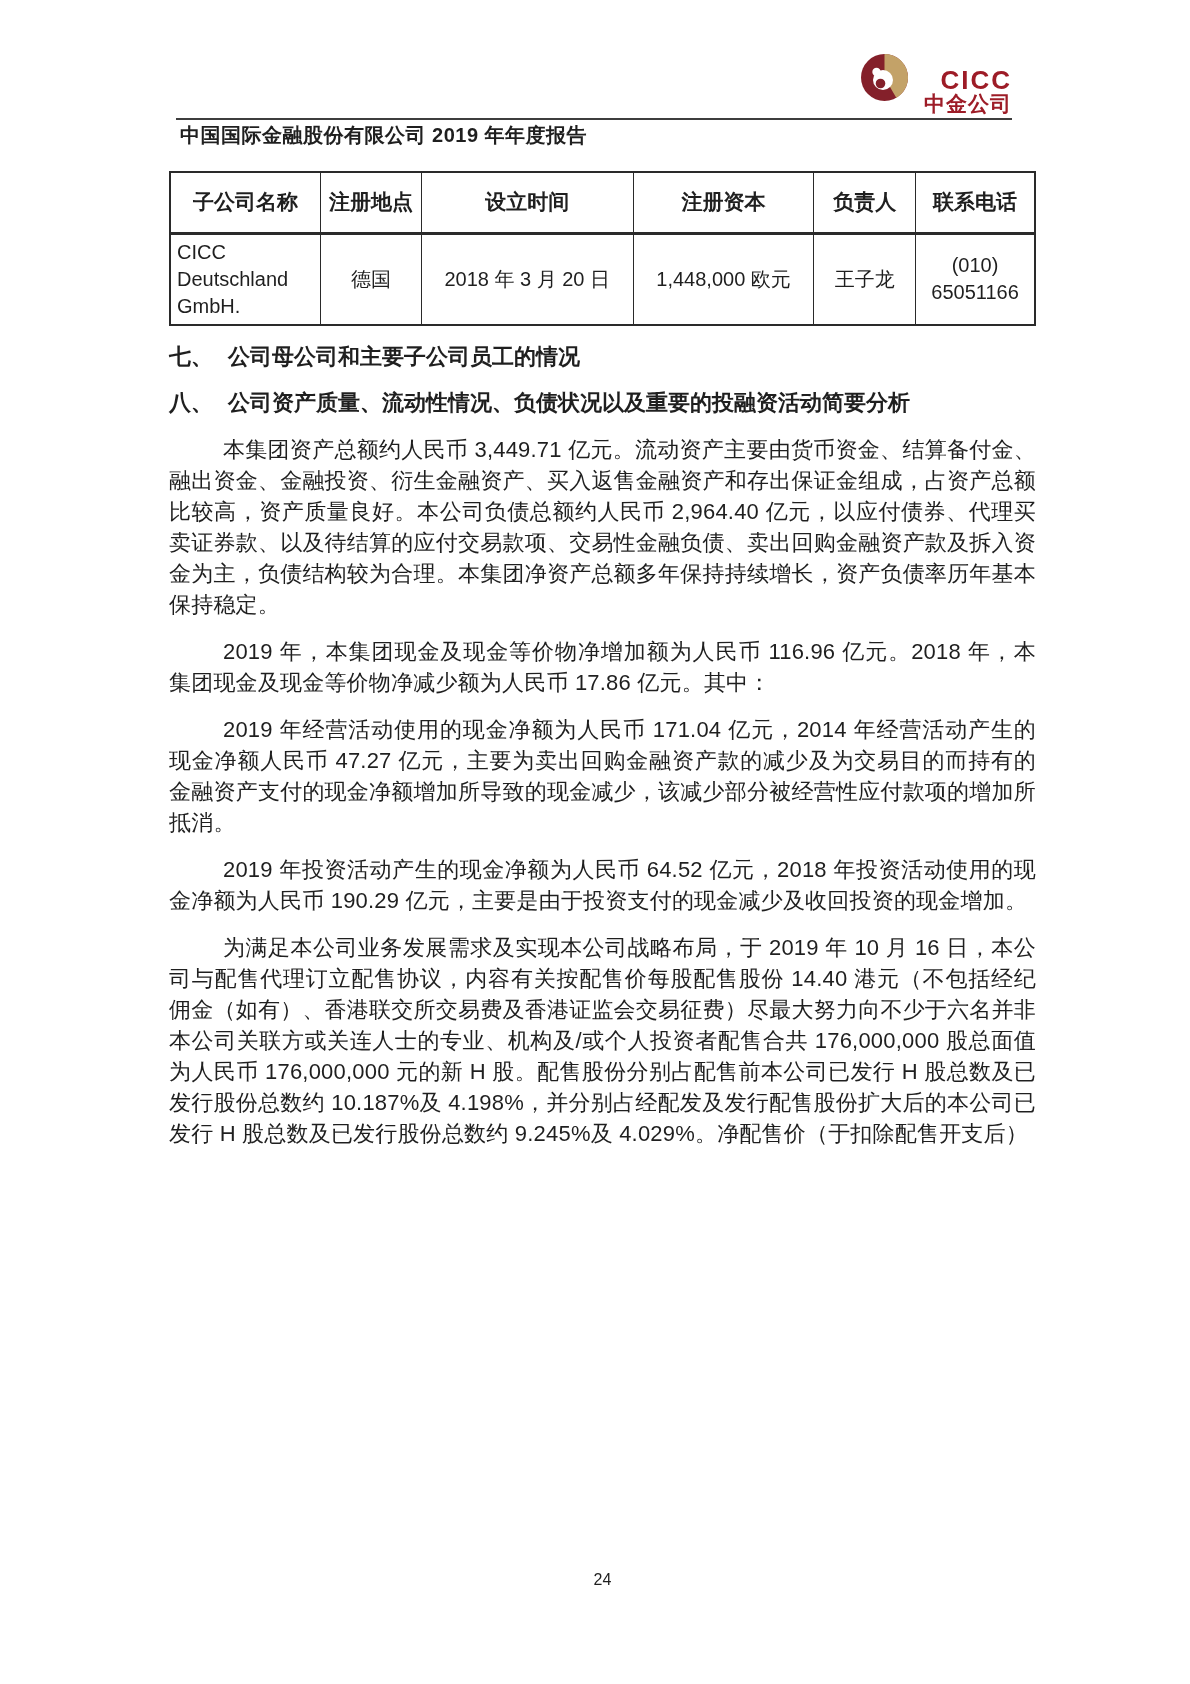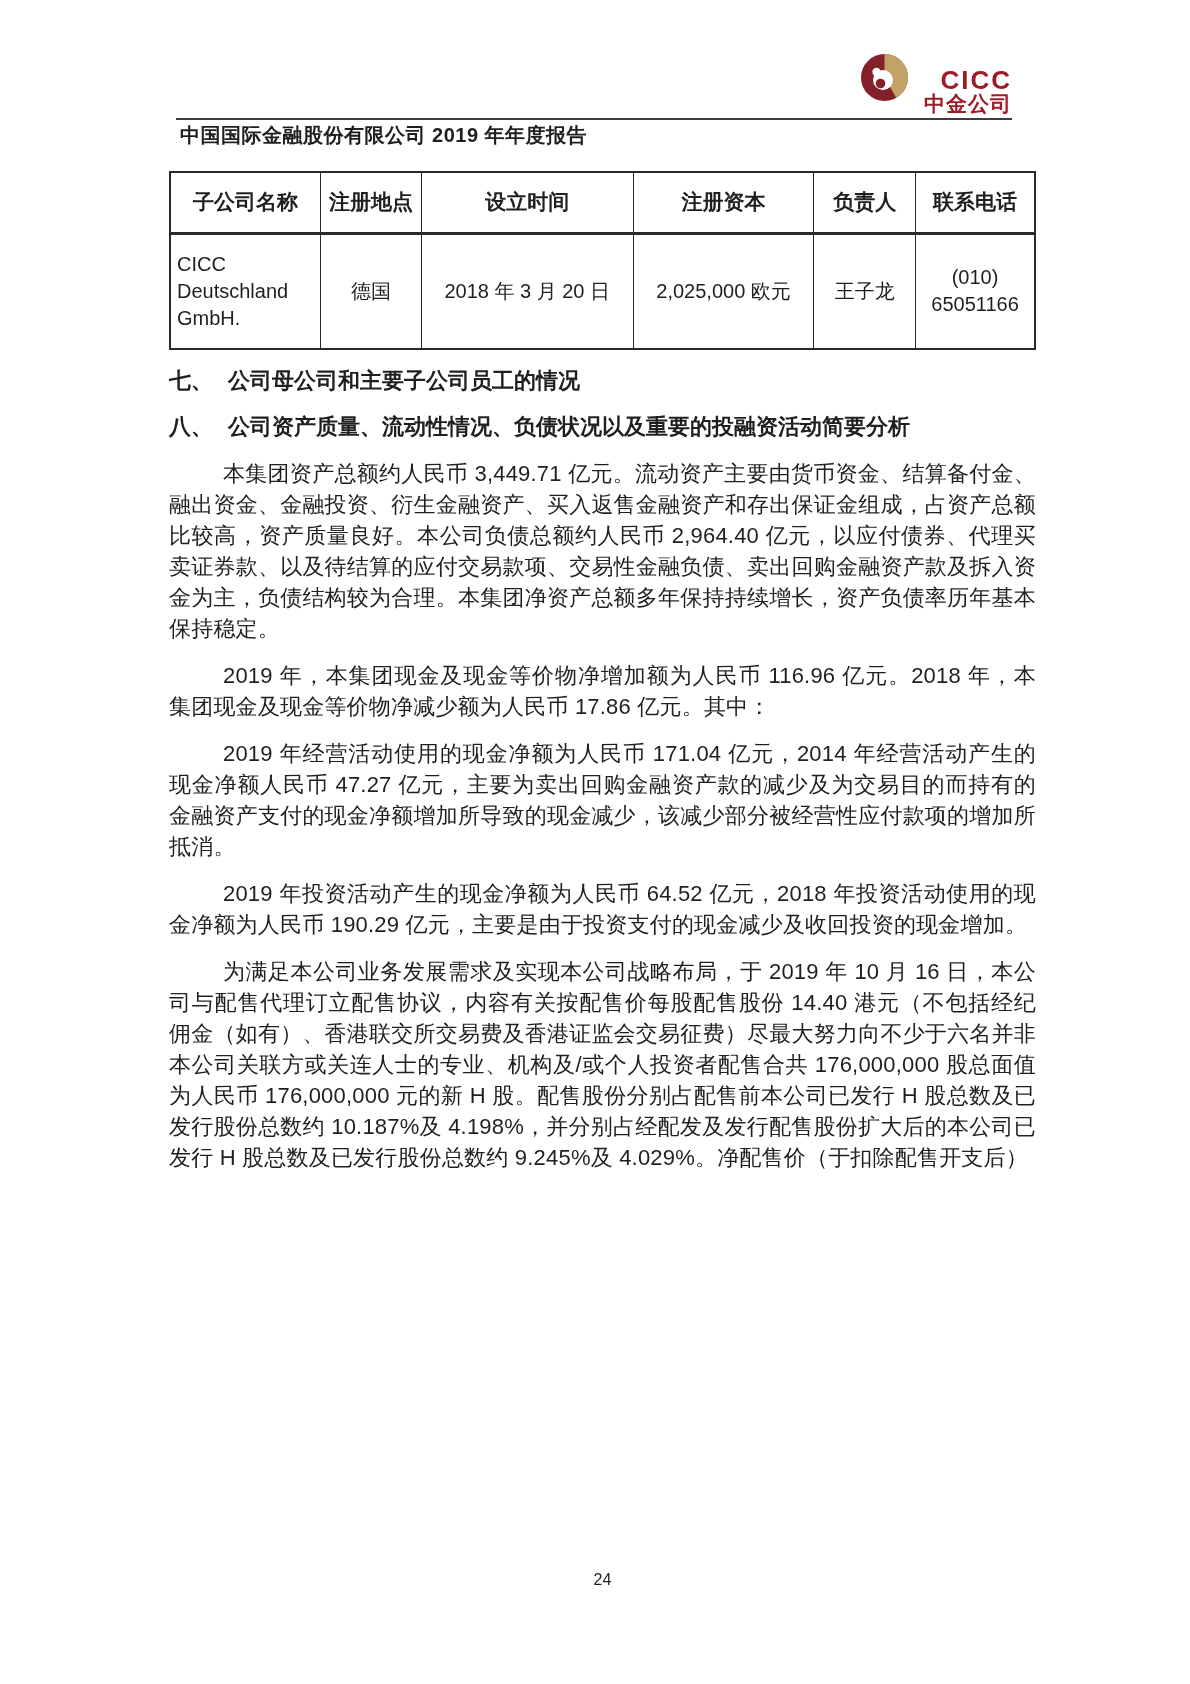--- a/index.html
+++ b/index.html
@@ -37,21 +37,21 @@
     position:absolute;left:169px;top:0;width:867px;padding-top:171px;
   }
   .content > table{margin-top:0;}
   .content h2, .content p{margin:16px 0 0 0;}
 
   
   table{
     border-collapse:collapse;width:867px;table-layout:fixed;
     border:2px solid var(--border);
   }
-  th,td{border:1px solid var(--border);vertical-align:middle;padding:16px 5px;}
+  th,td{border:1px solid var(--border);vertical-align:middle;padding:4px 5px;}
   thead th{
     height:61px;font-size:21px;font-weight:bold;text-align:center;line-height:26px;
     border-bottom:3px solid var(--border);
   }
   tbody td{height:84px;font-size:20px;text-align:center;line-height:27px;}
   tbody td.cell-left{text-align:left;padding-left:6px;}
 
   
   h2{display:flex;font-size:22px;font-weight:bold;line-height:30px;}
   h2 .h-num{flex:none;width:59px;}
@@ -109,21 +109,21 @@
           <th>注册资本</th>
           <th>负责人</th>
           <th>联系电话</th>
         </tr>
       </thead>
       <tbody>
         <tr>
           <td class="cell-left">CICC Deutschland GmbH.</td>
           <td>德国</td>
           <td>2018 年 3 月 20 日</td>
-          <td>2,025,000 欧元</td>
+          <td>1,448,000 欧元</td>
           <td>王子龙</td>
           <td>(010) 65051166</td>
         </tr>
       </tbody>
     </table>
 
     <section>
       <h2>
         <span class="h-num">七、</span>
         <span class="h-title">公司母公司和主要子公司员工的情况</span>

